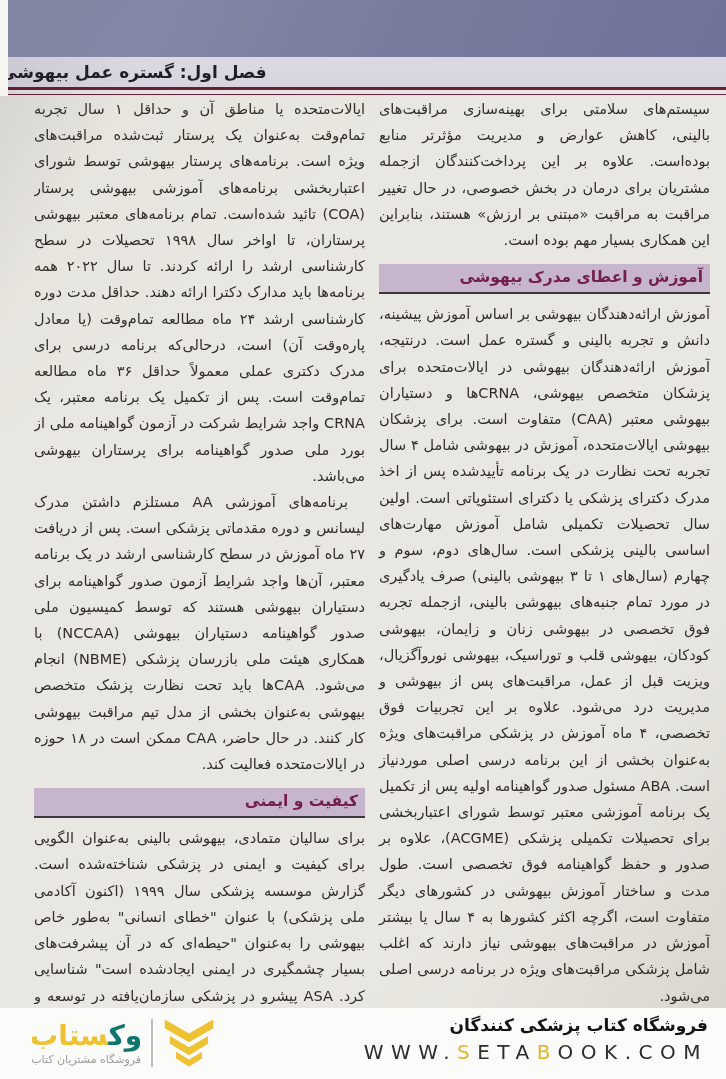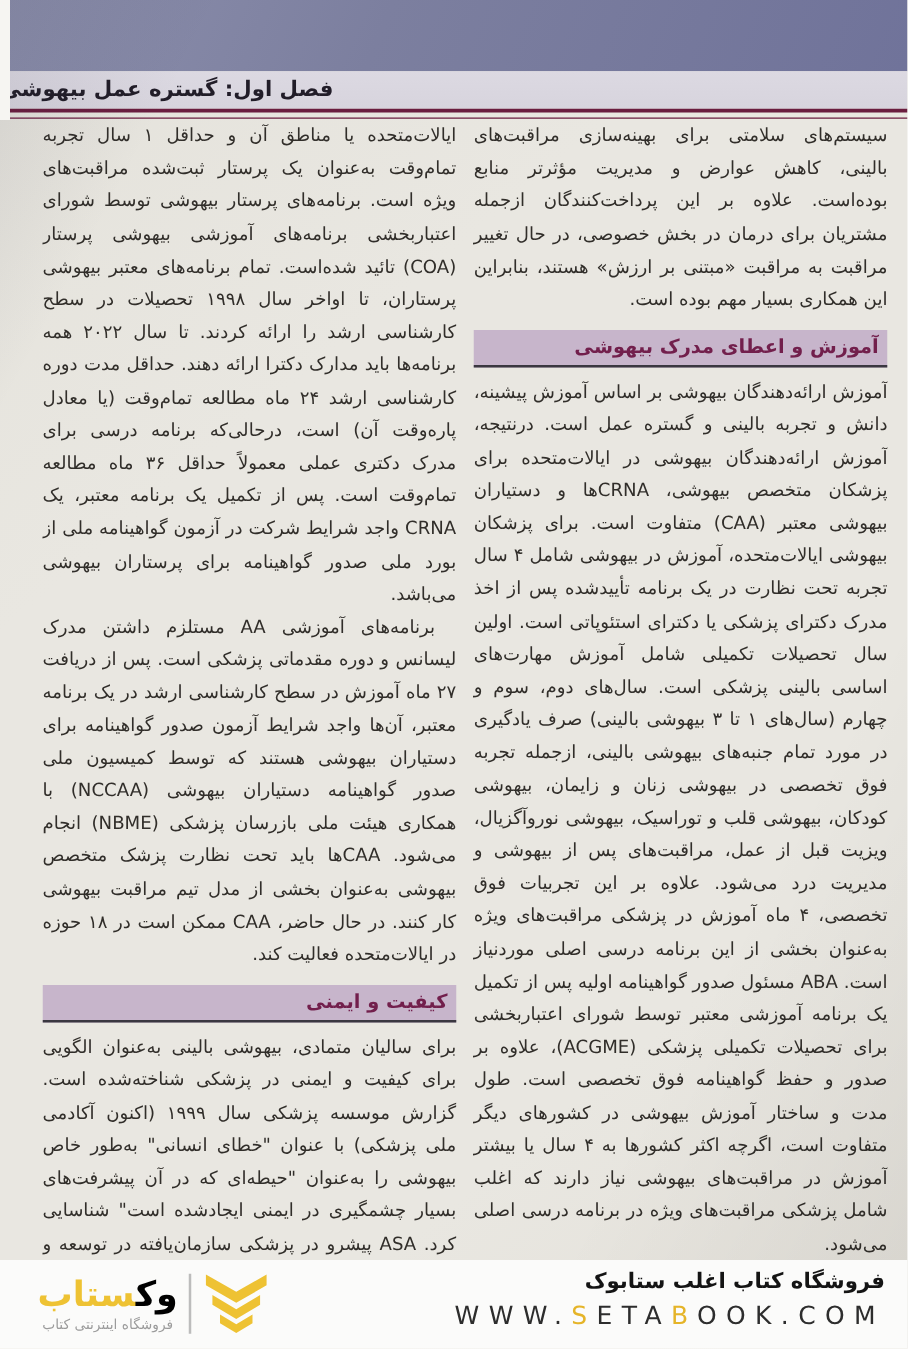--- a/index.html
+++ b/index.html
@@ -38,21 +38,21 @@
   .col p.indent{text-indent:17px;}
   .section-heading{background:var(--heading-bg);color:var(--heading-text);font-weight:bold;font-size:15.5px;
     padding:3px 7px 4px 4px;border-bottom:2px solid #3a3740;margin:11px 0 7px 0;line-height:21px;}
 
   
   .footer{position:absolute;left:0;right:0;bottom:0;height:71px;background:var(--footer-bg);z-index:6;}
   .footer-logo{position:absolute;left:30px;top:9px;display:flex;align-items:center;gap:9px;}
   .wordmark-block{display:flex;flex-direction:column;align-items:center;}
   .wordmark{direction:rtl;font-weight:bold;font-size:28px;line-height:30px;white-space:nowrap;}
   .wordmark .main{color:var(--logo-yellow);}
-  .wordmark .tail{color:#000000;}
+  .wordmark .tail{color:#0f766e;}
   .logo-tagline{direction:rtl;font-size:11px;color:var(--logo-gray);margin-top:2px;white-space:nowrap;}
   .logo-divider{width:2px;height:48px;background:#bcbcbc;}
   .logo-chevron{width:54px;height:52px;}
 
   .footer-right{position:absolute;right:18px;top:7px;text-align:right;}
   .store-title{direction:rtl;font-weight:bold;font-size:17px;color:#141414;margin-bottom:5px;white-space:nowrap;}
   .website{direction:ltr;font-weight:normal;font-size:20px;letter-spacing:7.5px;color:var(--url-dark);white-space:nowrap;}
   .website .accent{color:#e5b428;}
 </style>
 </head>
@@ -85,30 +85,30 @@
 
     </div>
 
   </div>
 
   <div class="footer">
 
     <div class="footer-logo">
       <div class="wordmark-block">
         <div class="wordmark"><span class="tail">وک</span><span class="main">ستاب</span></div>
-        <div class="logo-tagline">فروشگاه اینترنتی کتاب</div>
+        <div class="logo-tagline">فروشگاه مشتریان کتاب</div>
       </div>
       <div class="logo-divider"></div>
       <svg class="logo-chevron" viewBox="0 0 60 60" xmlns="http://www.w3.org/2000/svg">
         <path d="M2 3 L30 19 L58 3 L58 13 L30 29 L2 13 Z" fill="#eec233"></path>
         <path d="M8 22 L30 35 L52 22 L52 31 L30 44 L8 31 Z" fill="#eec233"></path>
         <path d="M15 40 L30 49 L45 40 L45 48 L30 57 L15 48 Z" fill="#eec233"></path>
       </svg>
     </div>
 
     <div class="footer-right">
-      <div class="store-title">فروشگاه کتاب اغلب ستابوک</div>
+      <div class="store-title">فروشگاه کتاب پزشکی کنندگان</div>
       <div class="website"><span>WWW.</span><span class="accent">S</span><span>ETA</span><span class="accent">B</span><span>OOK.COM</span></div>
     </div>
 
   </div>
 
 </div>
 
 </body></html>

